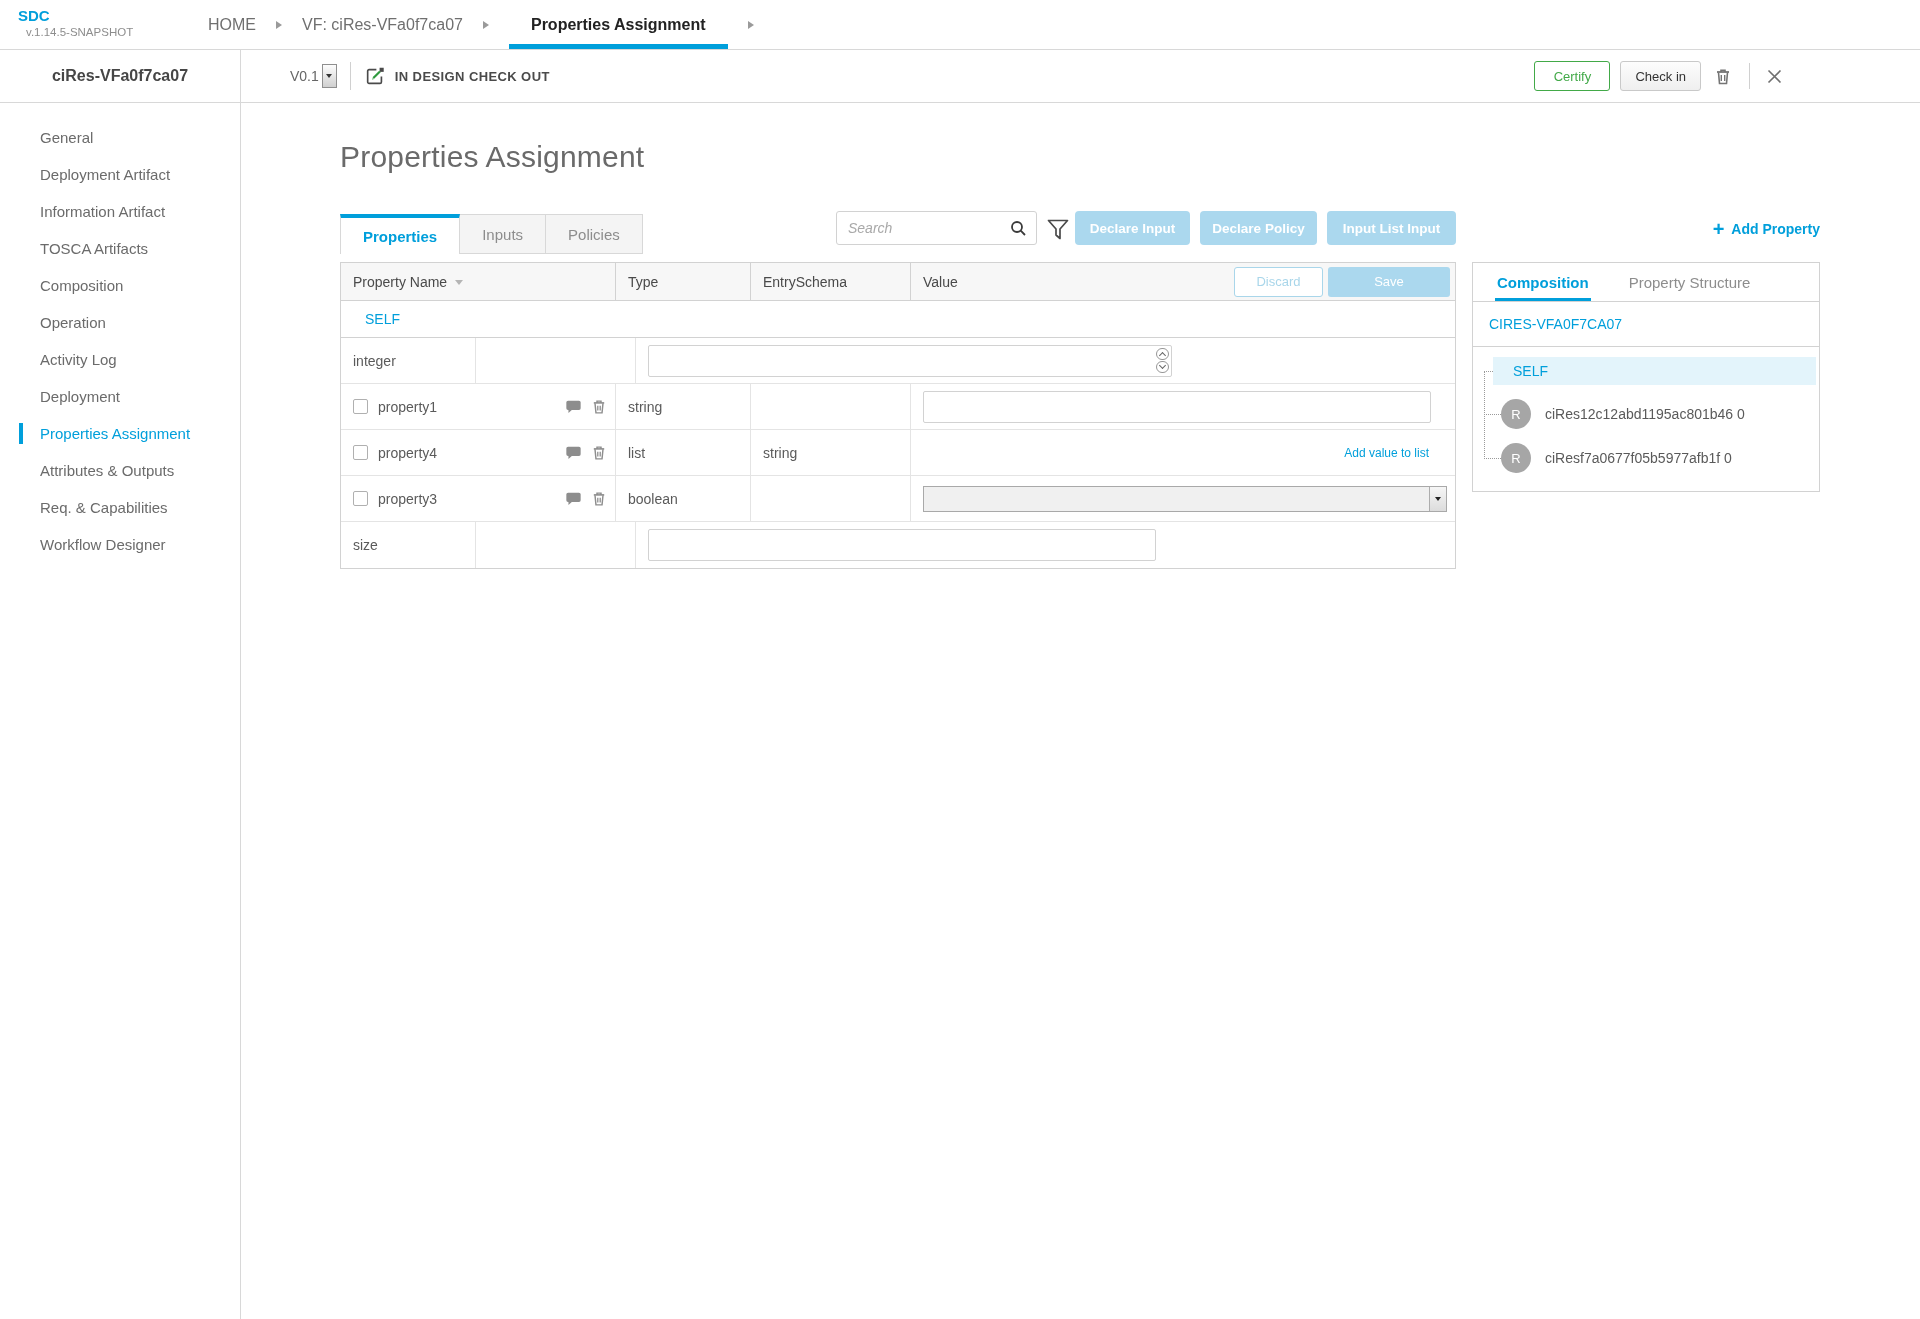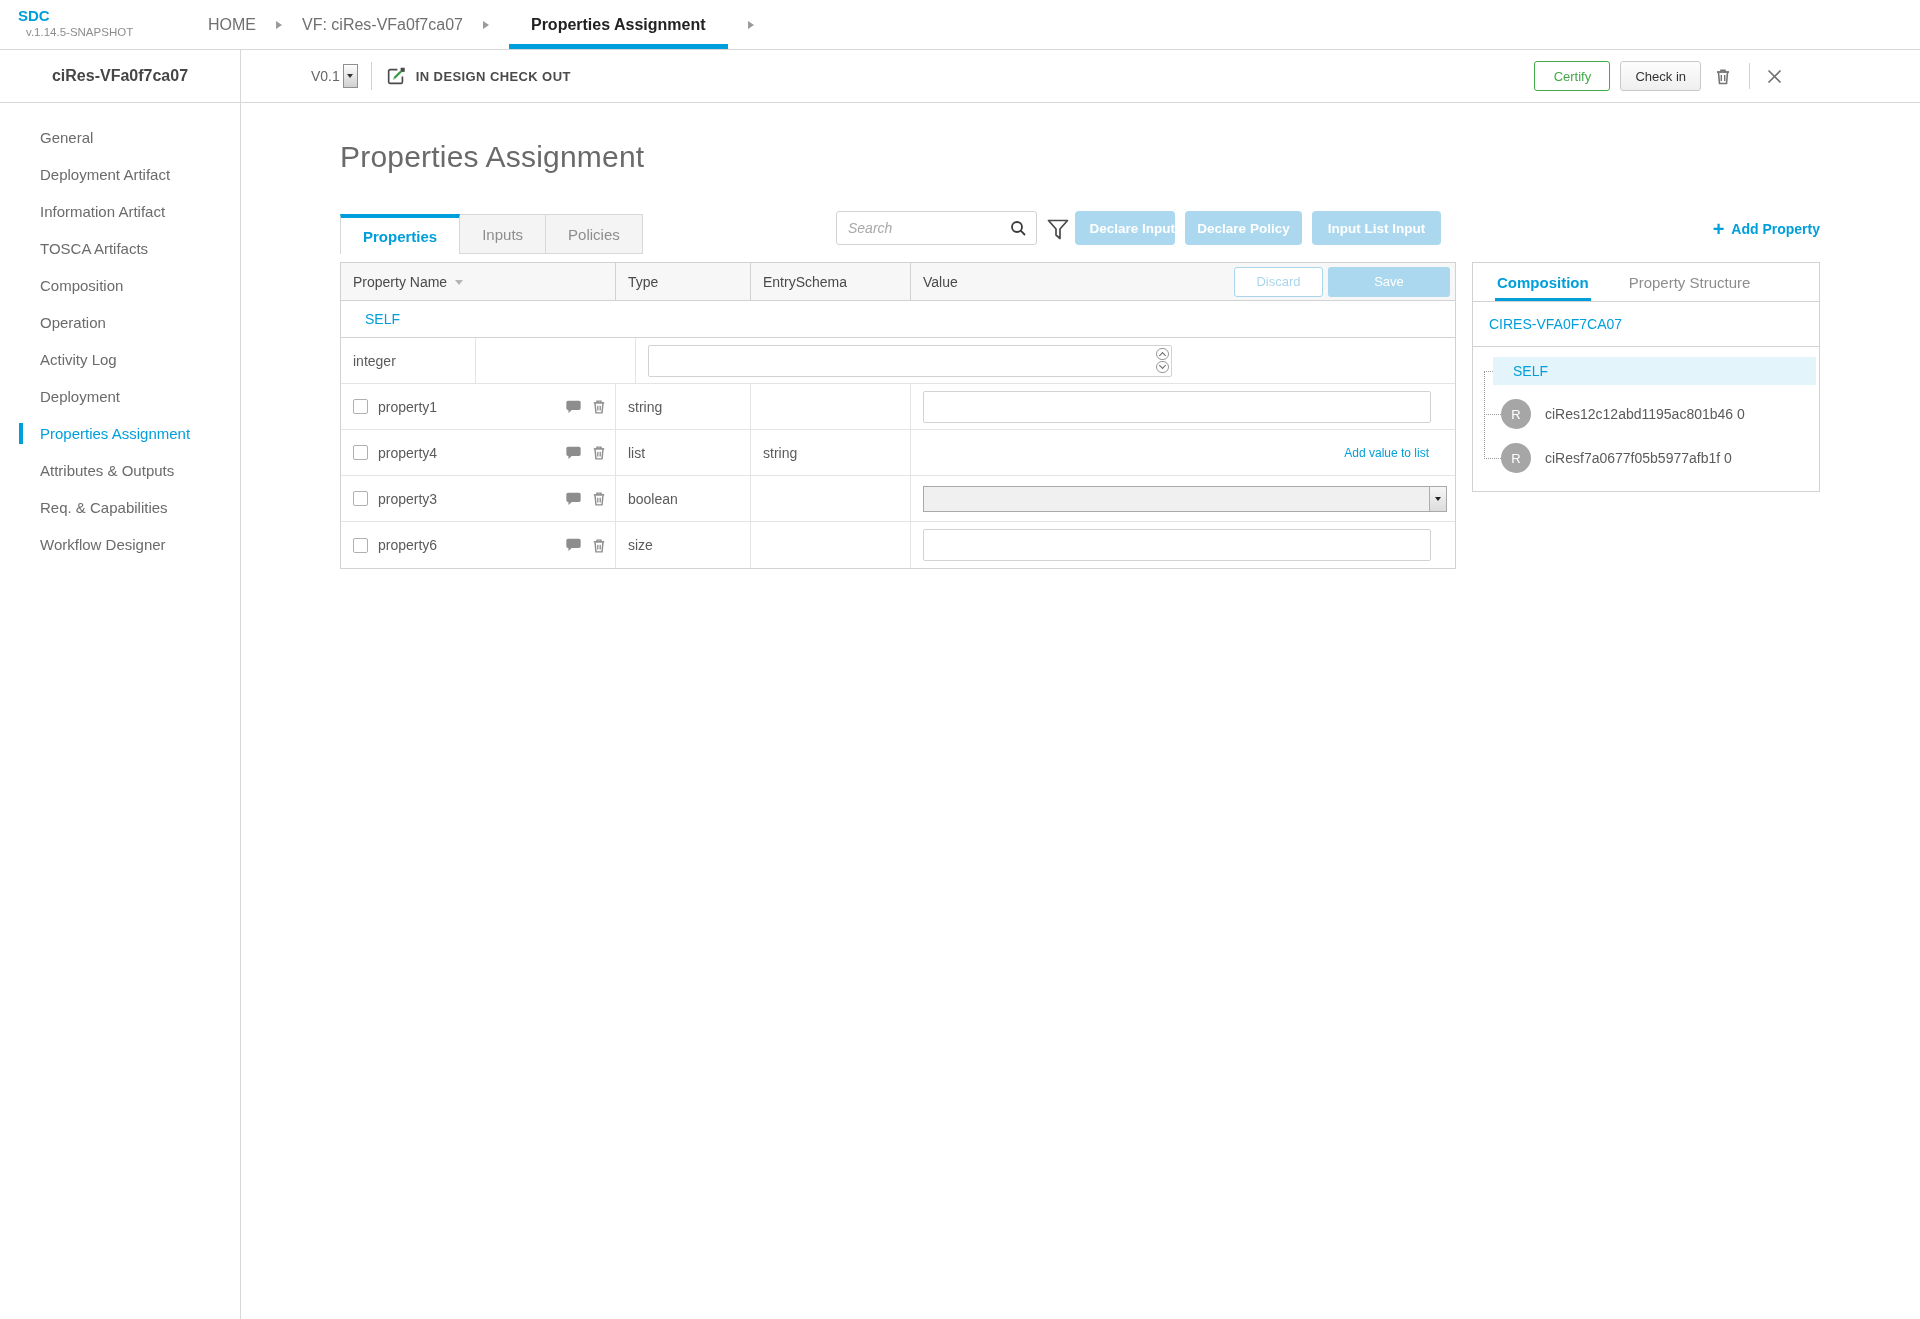--- a/index.html
+++ b/index.html
@@ -13,21 +13,21 @@
   .logo-ver { color:#8d8d8d; font-size:11.5px; margin-top:2px;margin-left:8px; }
   .crumbs { display:flex; align-items:stretch; margin-left:72px; }
   .crumb { display:flex; align-items:center; font-size:16px; color:#6f6f6f; cursor:pointer; }
   .crumb.active { color:#222; font-weight:bold; position:relative; padding:0 22px; }
   .crumb.active::after { content:""; position:absolute; left:0; right:0; bottom:0; height:5px; background:#009fdb; }
   .crumb-sep { width:0; height:0; border-left:6px solid #9a9a9a; border-top:4px solid transparent; border-bottom:4px solid transparent; margin:0 20px; align-self:center; }
 
   
   .tbar { height:53px; display:flex; align-items:center; border-bottom:1px solid #d8d8d8; }
   .entity-title { width:241px; height:100%; border-right:1px solid #d8d8d8; display:flex; align-items:center; justify-content:center; font-size:16px; font-weight:bold; color:#464646; }
-  .ver-area { margin-left:70px; display:flex; align-items:center; font-size:14px; color:#666; }
+  .ver-area { margin-left:49px; display:flex; align-items:center; font-size:14px; color:#666; }
   .ver-select { width:15px; height:24px; margin-left:3px; border:1px solid #8f8f8f; background:linear-gradient(#fdfdfd,#d0d0d0); display:flex; align-items:center; justify-content:center; cursor:pointer; }
   .ver-select .tri { width:0; height:0; border-top:4px solid #333; border-left:3.5px solid transparent; border-right:3.5px solid transparent; }
   .vdiv { width:1px; height:28px; background:#d0d0d0; margin:0 13px; }
   .status { display:flex; align-items:center; gap:9px; }
   .status-txt { font-size:13px; font-weight:bold; color:#4a4a4a; letter-spacing:.4px; }
   .tbar-right { margin-left:auto; padding-right:135px; display:flex; align-items:center; gap:10px; }
   .btn-certify { min-width:76px; height:30px; padding:0 14px; background:#fff; border:1px solid #42a948; border-radius:3px; color:#42a948; font-size:13px; cursor:pointer; font-family:inherit; }
   .btn-checkin { min-width:76px; height:30px; padding:0 14px; background:linear-gradient(#fdfdfd,#efefef); border:1px solid #c9c9c9; border-radius:3px; color:#333; font-size:13px; cursor:pointer; font-family:inherit; }
   .icon-btn { background:none; border:none; cursor:pointer; display:flex; align-items:center; padding:2px; }
   .tdiv { width:1px; height:26px; background:#d0d0d0; margin:0 4px; }
@@ -47,21 +47,21 @@
   .tabs { position:absolute; left:0; bottom:0; display:flex; }
   .tab { height:40px; padding:0 22px; display:flex; align-items:center; background:#f4f4f4; border:1px solid #d8d8d8; border-left:none; color:#8d8d8d; font-size:15px; cursor:pointer; }
   .tab:first-child { border-left:1px solid #d8d8d8; }
   .tab.active { background:#fff; color:#009fdb; font-weight:bold; border-top:4px solid #009fdb; border-bottom:none; }
   .search { position:absolute; left:496px; top:0; width:201px; height:34px; border:1px solid #d2d2d2; border-radius:3px; display:flex; align-items:center; padding:0 9px 0 11px; background:#fff; }
   .search input { border:none; outline:none; flex:1; font-size:14px; color:#555; font-family:inherit; min-width:0; }
   .search input::placeholder { font-style:italic; color:#a9a9a9; }
   .funnel { position:absolute; left:706px; top:6px; cursor:pointer; }
   .action-btns { position:absolute; left:735px; top:0; display:flex; gap:10px; }
   .abtn { height:34px; background:#abd8ee; border:none; border-radius:4px; color:#fff; font-size:13.5px; font-weight:bold; cursor:pointer; font-family:inherit; }
-  .abtn.w1{ width:100px;text-align:right; } .abtn.w2{ width:117px; } .abtn.w3{ width:129px; }
+  .abtn.w1{ width:115px; } .abtn.w2{ width:117px; } .abtn.w3{ width:129px; }
   .add-prop { position:absolute; right:0; top:8px; display:flex; align-items:center; gap:7px; color:#009fdb; cursor:pointer; }
   .add-prop .plus { font-size:20px; font-weight:bold; line-height:1; }
   .add-prop .lbl { font-size:14px; font-weight:bold; }
 
   
   .workspace { display:flex; margin-top:8px; align-items:flex-start; width:1480px; }
   .ptable { width:1116px; border:1px solid #d2d2d2; background:#fff; }
   .thead { display:flex; height:38px; background:#f7f7f7; border-bottom:1px solid #d2d2d2; align-items:center; font-size:14px; color:#4a4a4a; }
   .th { height:100%; display:flex; align-items:center; padding-left:12px; border-right:1px solid #d2d2d2; }
   .th-name { width:275px; gap:8px; } .th-type { width:135px; } .th-schema { width:160px; }
@@ -344,39 +344,20 @@
               <span></span>
               <span class="selsp"></span>
               <span class="selbtn">
                   <span class="tri"></span>
                 </span>
             </div>
           </div>
         </div>
 
         <div class="prow">
-          <div class="cell c-name">
-            <span class="chk"></span>
-            <span>property6</span>
-            <span class="row-icons">
-              <span>
-                <svg width="17" height="16" viewBox="0 0 20 19" fill="#8d8d8d">
-                  <path d="M3.5 2 h13 a2 2 0 0 1 2 2 v7 a2 2 0 0 1 -2 2 h-8.5 l-4 3.6 v-3.6 h-0.5 a2 2 0 0 1 -2 -2 v-7 a2 2 0 0 1 2 -2 z"></path>
-                </svg>
-              </span>
-              <span>
-                <svg width="16" height="17" viewBox="0 0 20 21" fill="none">
-                  <path d="M3.5 6 h13" stroke="#8d8d8d" stroke-width="2"></path>
-                  <path d="M7.5 6 V3.8 h5 V6" stroke="#8d8d8d" stroke-width="1.8"></path>
-                  <path d="M5 6.5 l1.2 12 h7.6 l1.2 -12" stroke="#8d8d8d" stroke-width="1.8"></path>
-                  <path d="M8.5 9.5 v6 M11.5 9.5 v6" stroke="#8d8d8d" stroke-width="1.6"></path>
-                </svg>
-              </span>
-            </span>
-          </div>
           <div class="cell c-type">size</div>
           <div class="cell c-schema"></div>
           <div class="cell c-value">
             <input class="in-text" type="text" value="" style="">
           </div>
         </div>
       </div>
 
       <div class="rpanel">
         <div class="rtabs">

